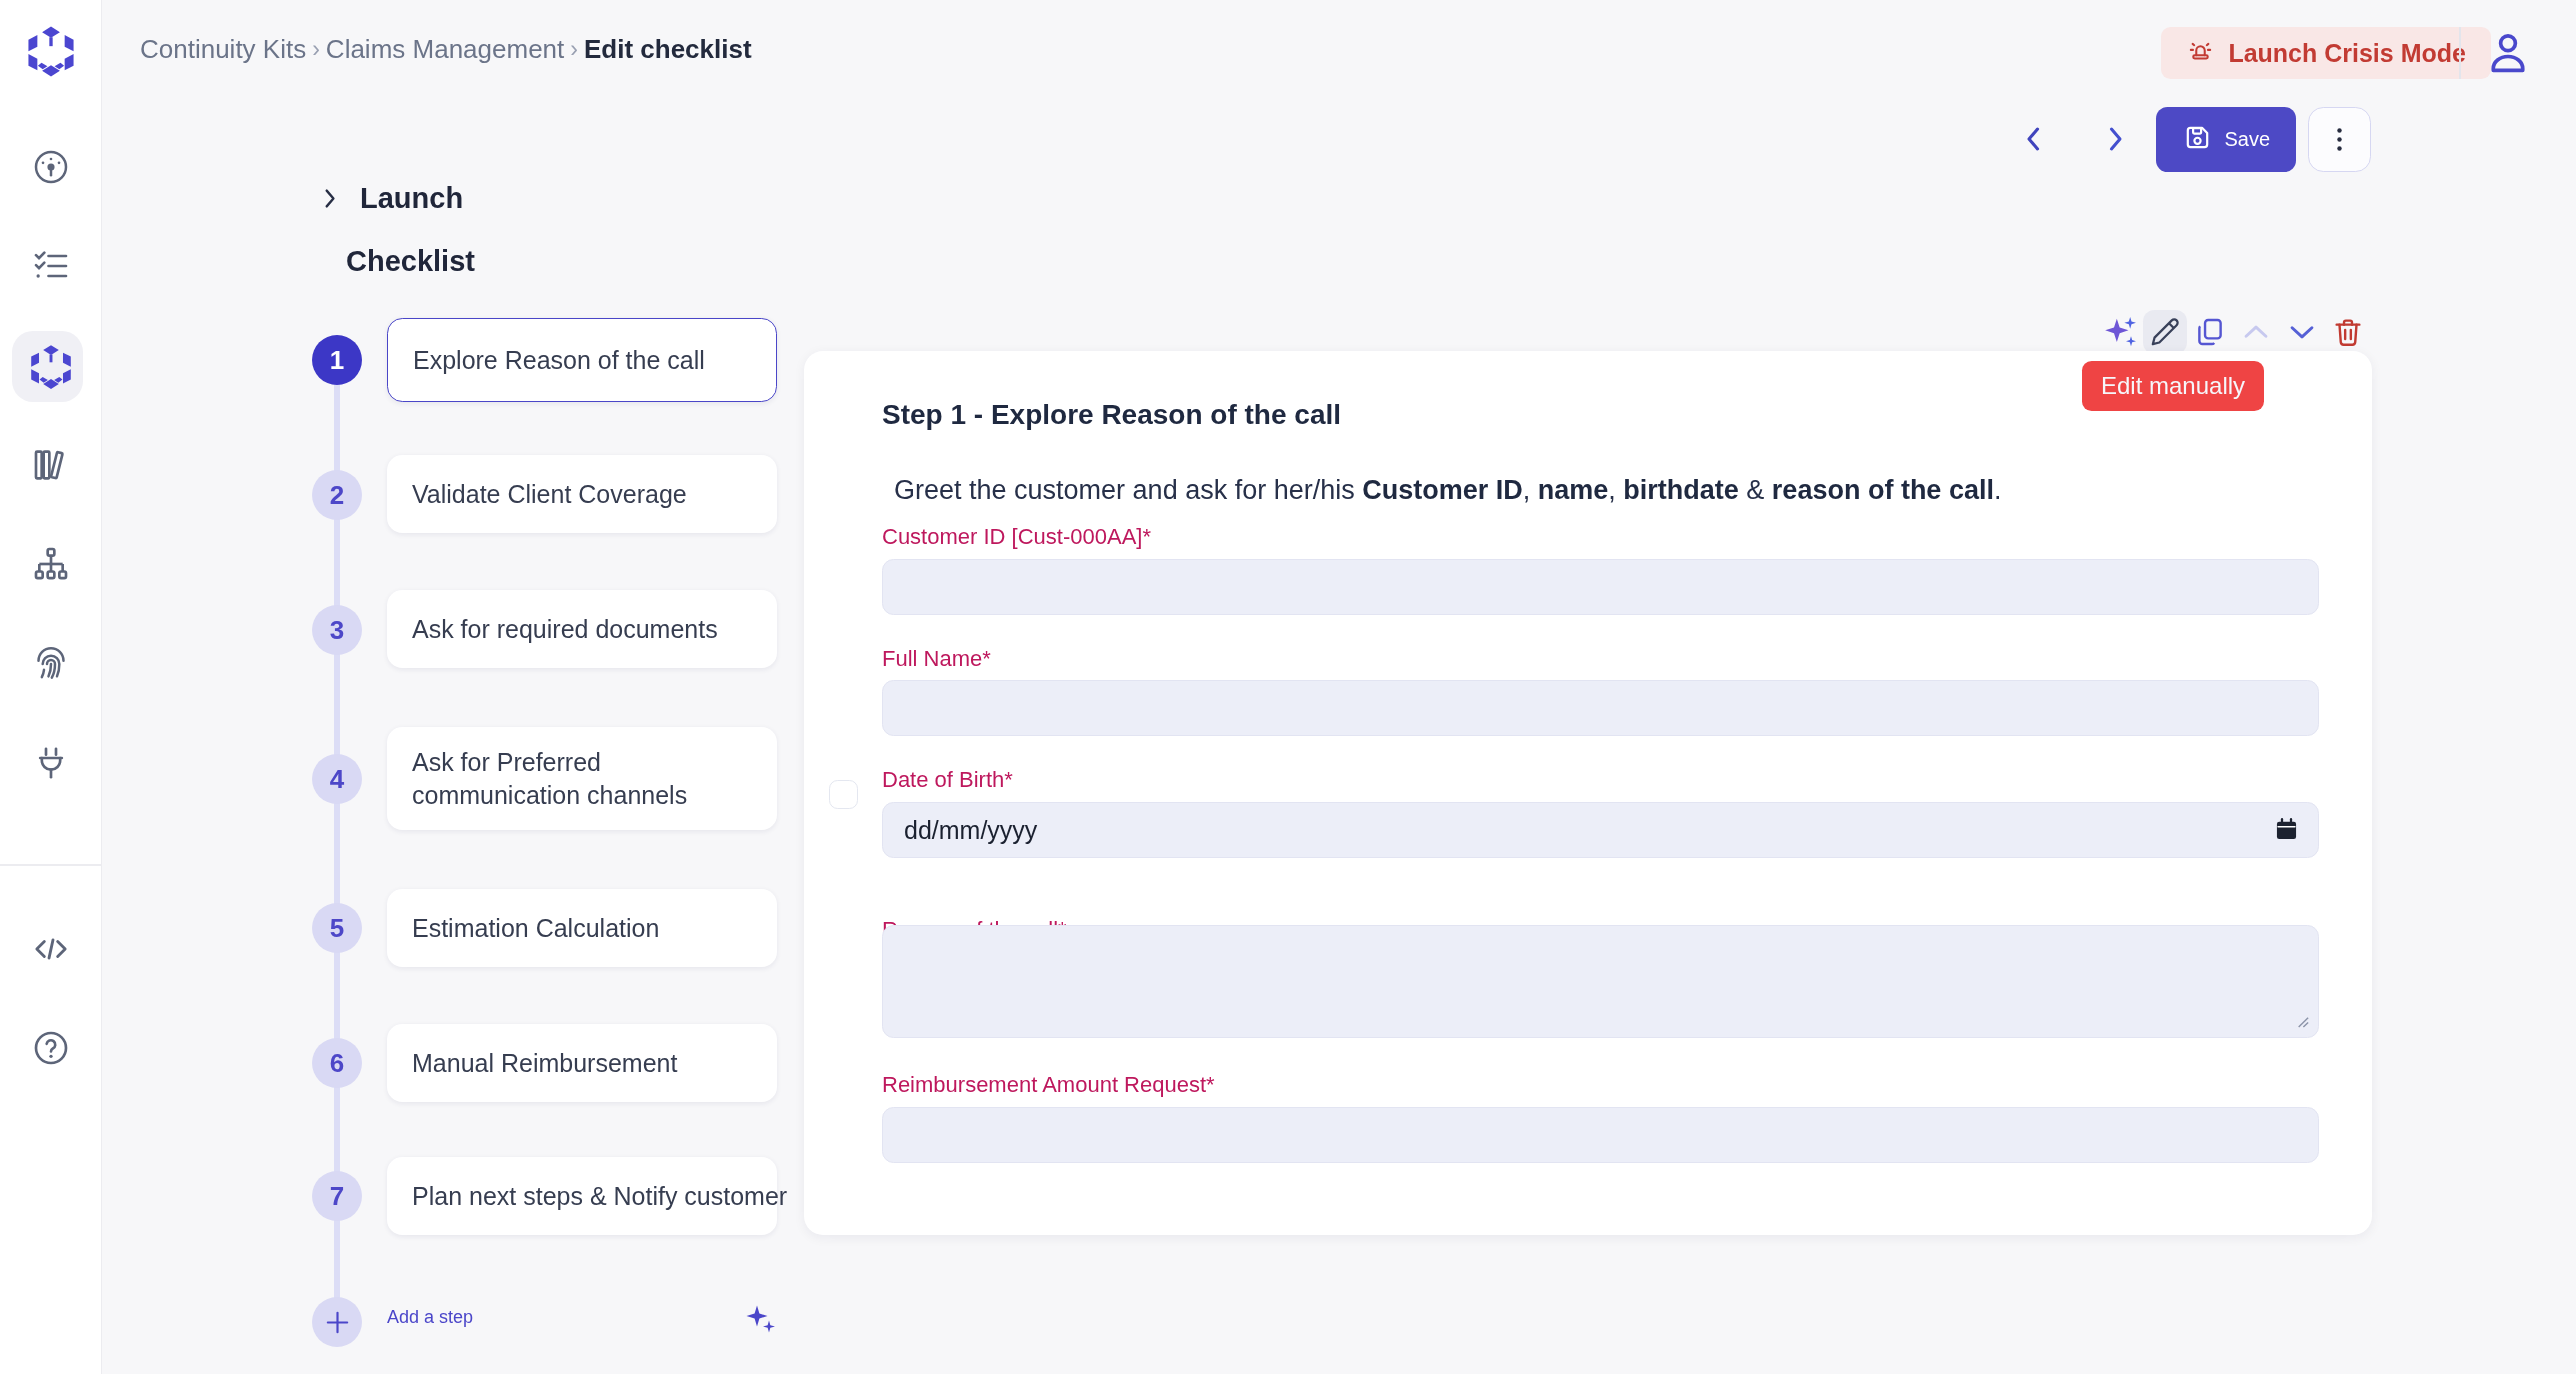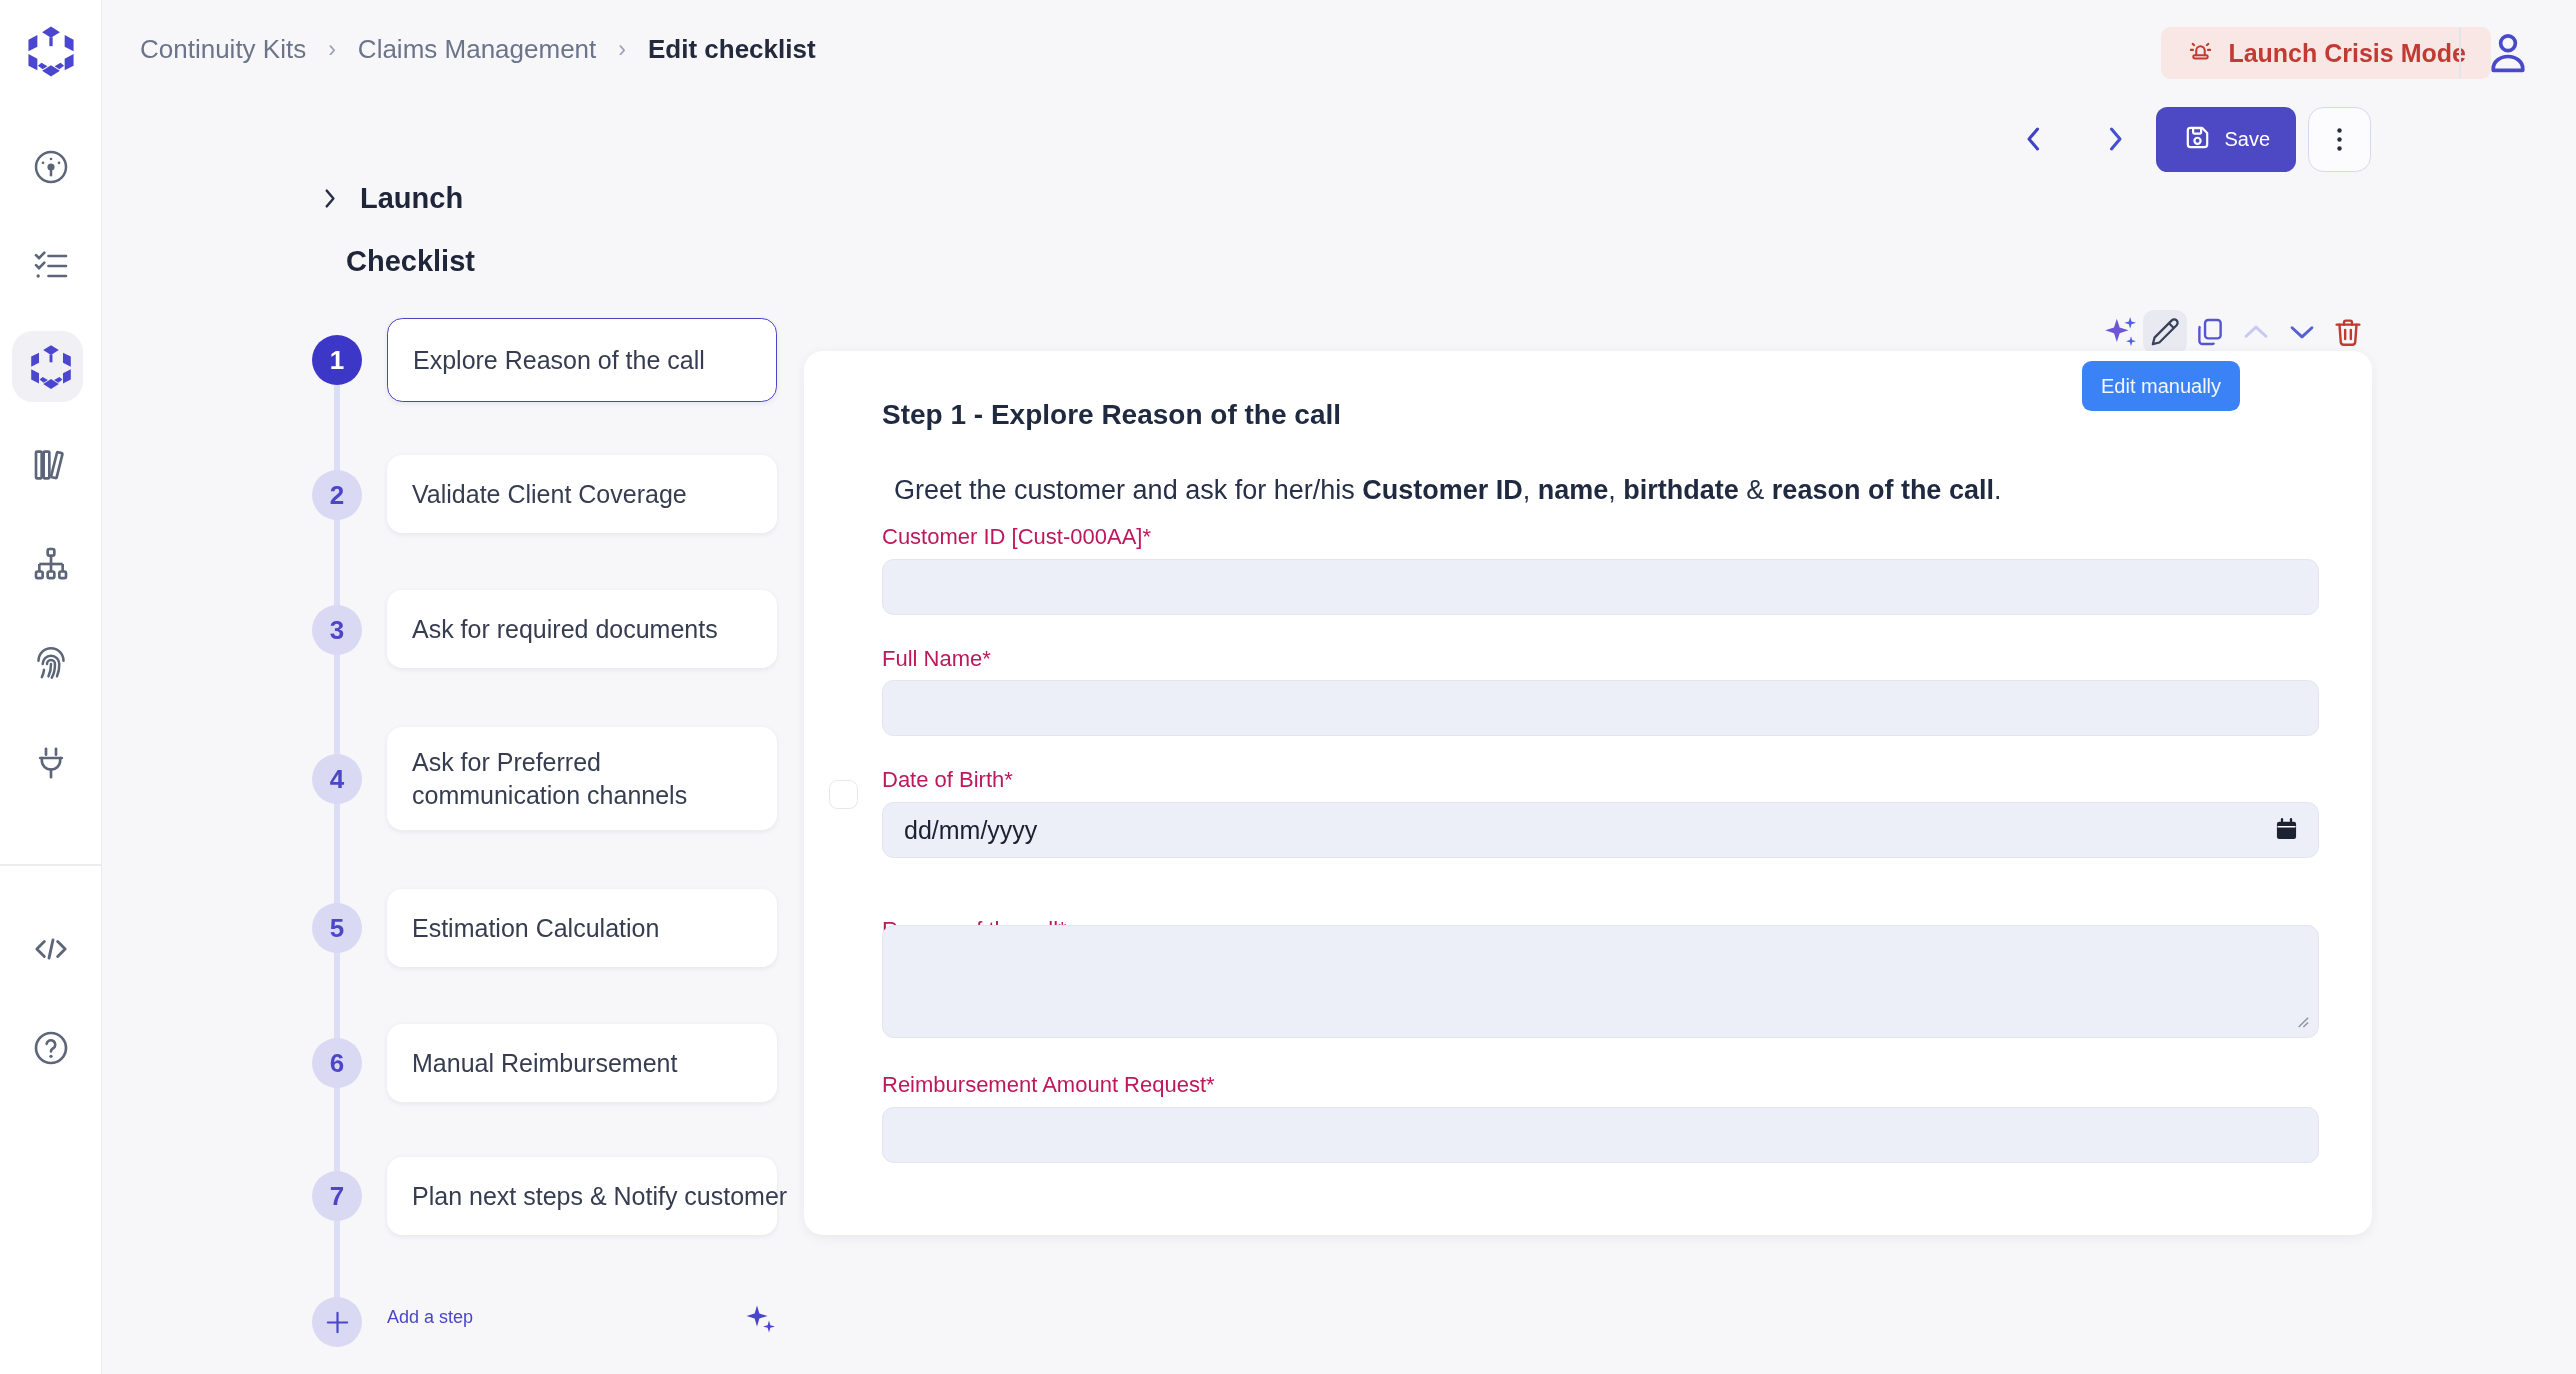--- a/index.html
+++ b/index.html
@@ -18,21 +18,21 @@
     background:#ffffff; border-right:1px solid #ececf0;
   }
   .side-icon { position:absolute; left:50%; transform:translateX(-50%); cursor:pointer; }
   .side-tile {
     position:absolute; left:12.4px; top:331px; width:71px; height:71px;
     border-radius:21px; background:#f0f0f5;
   }
   .side-divider { position:absolute; left:0; top:864px; width:102px; height:1.9px; background:#ececf0; }
 
   
-  .breadcrumb { position:absolute; left:140px; top:34px; font-size:26px; color:#6b7489; display:flex; gap:22px; align-items:center; }
+  .breadcrumb { position:absolute; left:140px; top:34px; font-size:26px; color:#6b7489; display:flex; gap:6px; align-items:center; }
   .breadcrumb .sep { color:#99a0b2; font-size:23px; }
   .breadcrumb .crumb-current { color:#232a3d; font-weight:700; }
 
   .crisis-btn {
     position:absolute; left:2161px; top:27px; height:52px;
     background:#f9e7e6; color:#c23b33; border:none; border-radius:9.6px;
     font-family:inherit; font-size:25px; font-weight:600;
     display:flex; align-items:center; gap:13.4px; padding:0 25px; cursor:pointer;
   }
   .top-divider { position:absolute; left:2459px; top:27px; width:1.9px; height:52px; background:#e3e5ec; }
@@ -114,22 +114,22 @@
     position:absolute; left:829px; top:780px; width:29px; height:29px;
     border:1.9px solid #e4e7f0; border-radius:8.6px; background:#ffffff; cursor:pointer;
   }
 
   
   .icon-btn { position:absolute; top:310px; width:44px; height:44px; background:none; border:none; cursor:pointer; display:flex; align-items:center; justify-content:center; border-radius:11.5px; }
   .icon-btn.bg { background:#e9eaf1; }
 
   .tooltip {
     position:absolute; left:2082px; top:361px; height:50px;
-    background:#3b82f6; color:#f6f6fa; border-radius:9.6px;
-    font-size:20px; display:flex; align-items:center; padding:4px 19px; z-index:5;
+    background:#ef4444; color:#f6f6fa; border-radius:9.6px;
+    font-size:24px; display:flex; align-items:center; padding:4px 19px; z-index:5;
   }
 
   input::-webkit-outer-spin-button, input::-webkit-inner-spin-button { -webkit-appearance:none; }
 </style>
 </head>
 <body>
 
 <aside class="sidebar">
   <span class="side-icon" style="top:23px;">
     <svg width="57" height="57" viewBox="0 0 48 48" fill="#4b46d0">

